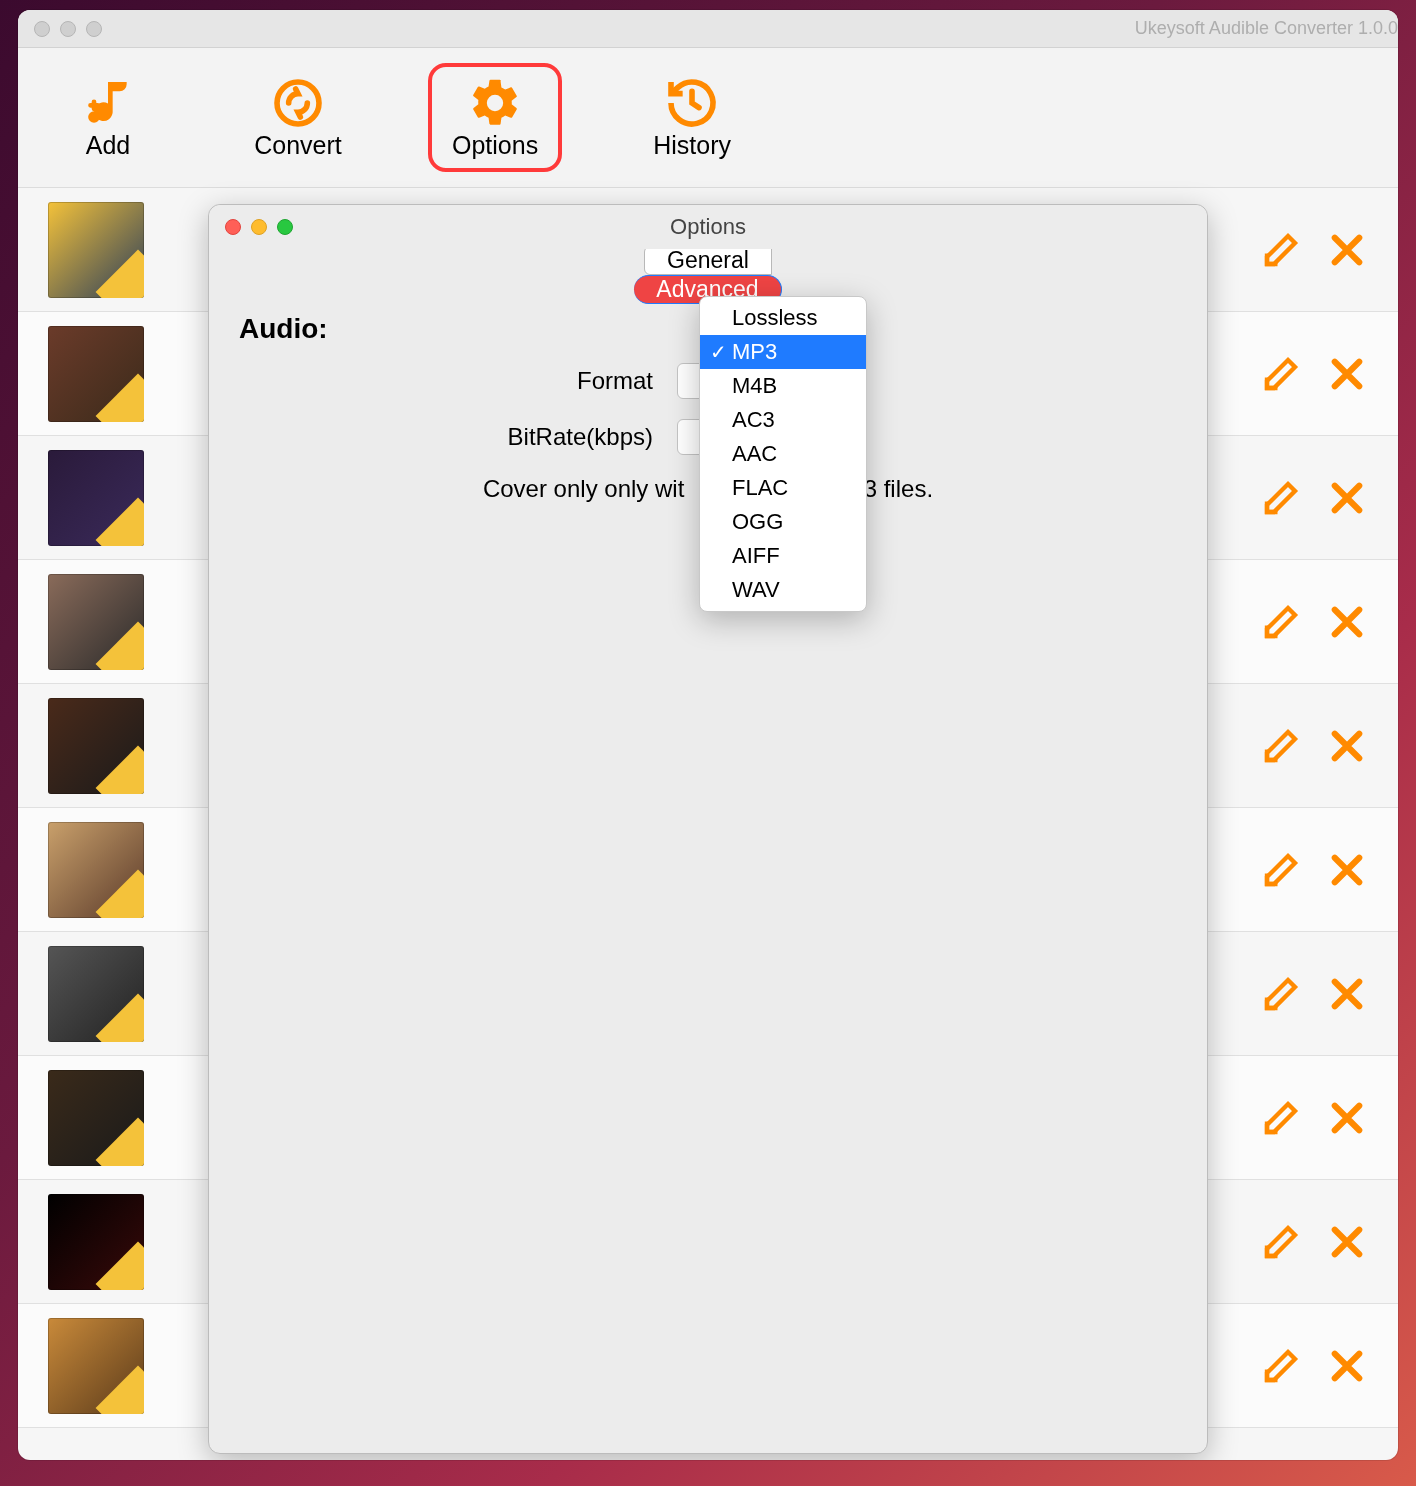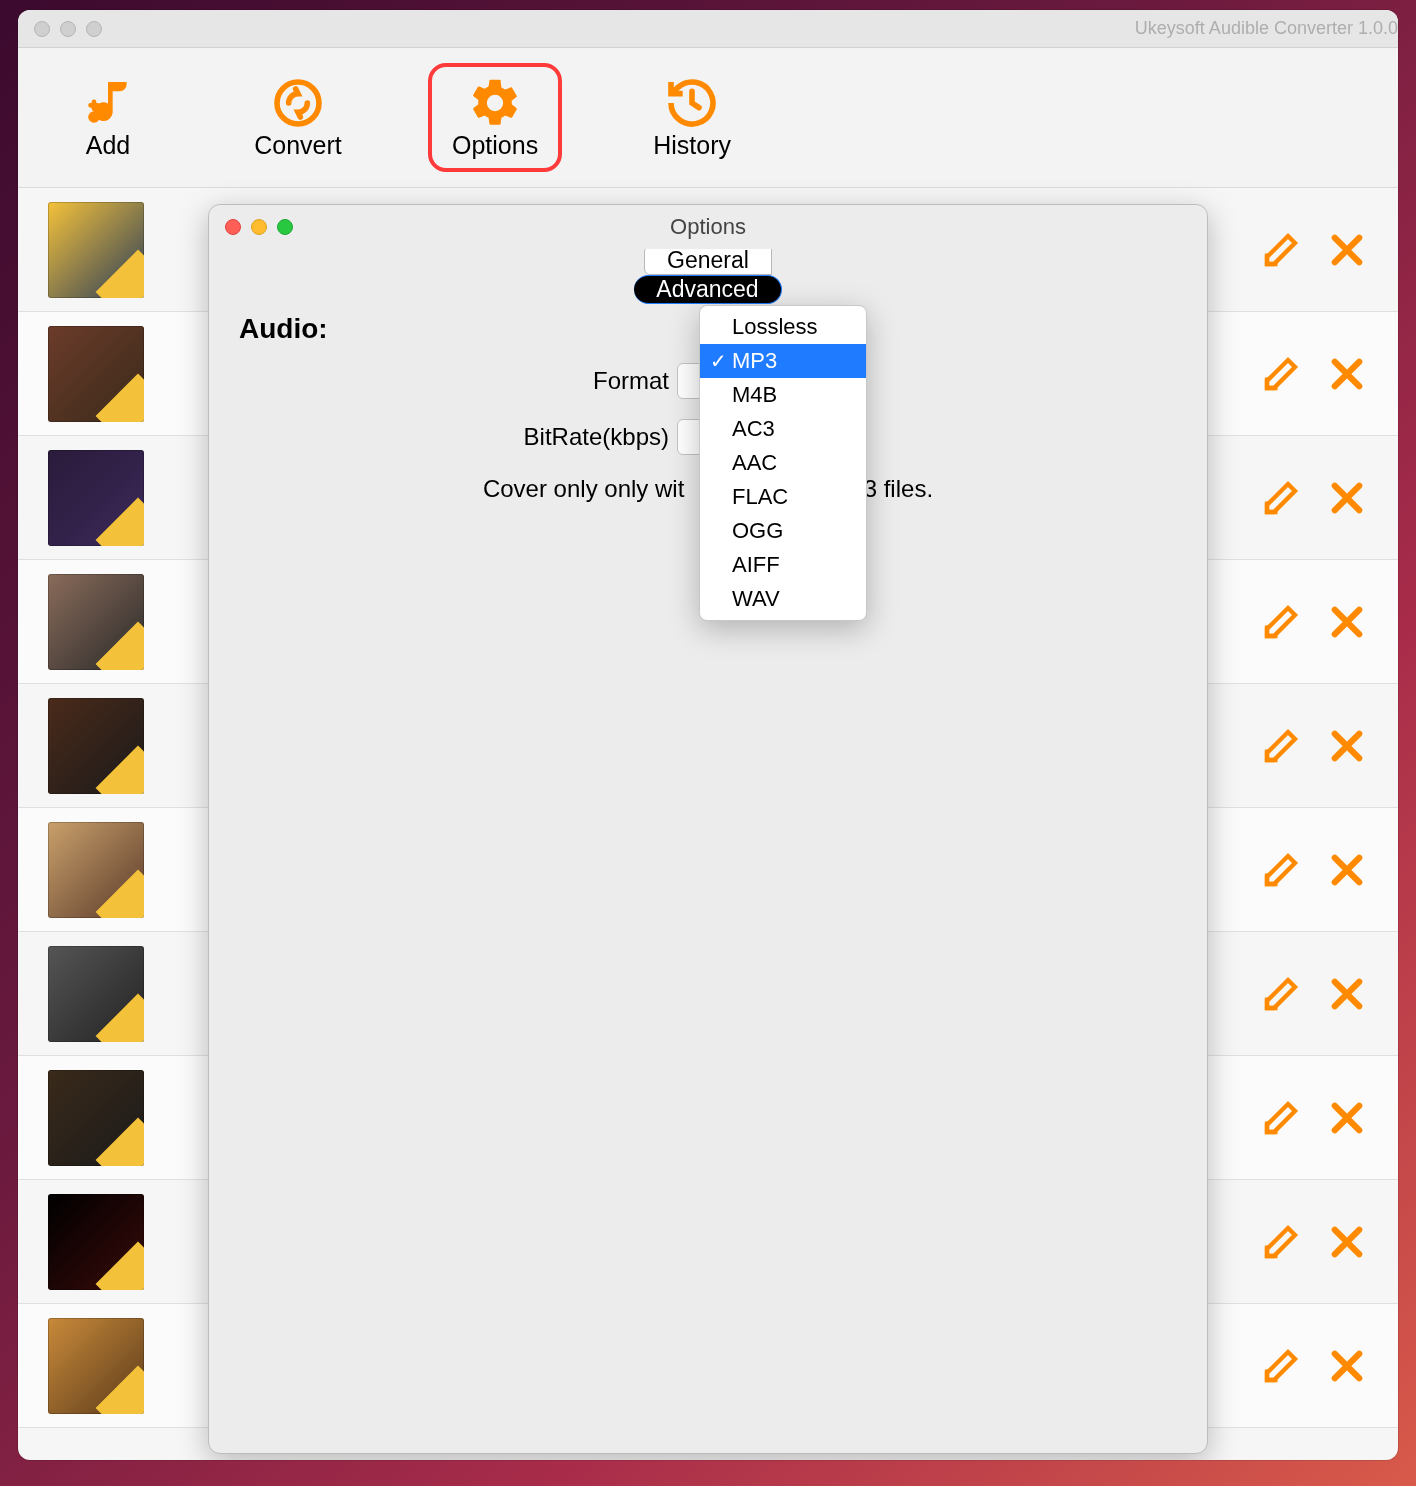--- a/index.html
+++ b/index.html
@@ -100,26 +100,26 @@
     padding-top:4px;
     flex-direction:column;
   }
   .tab {
     height:38px; padding: 0 22px; display:flex; align-items:center;
     font-size:23px; border:1px solid #b8b8b8; background:#fff; color:#000;
     cursor:pointer;
   }
   .tab:first-child{ border-radius:6px 0 0 6px; }
   .tab:last-child{ border-radius:0 6px 6px 0; border-left:none; }
-  .tab.active{ background:#000000; color:#fff; border-color:#1f7bff;border-radius:18px; }
+  .tab.active{ background:#ef4444; color:#fff; border-color:#1f7bff;border-radius:18px; }
   .opt-body{ padding: 10px 30px; }
   .audio-label{ font-size:28px; font-weight:600; color:#000; margin:6px 0 18px 0; }
   .form-row{
     display:flex; align-items:center; justify-content:flex-end;
-    gap:8px; margin-bottom:20px; padding-right:320px;
+    gap:24px; margin-bottom:20px; padding-right:320px;
   }
   .form-label{ font-size:24px; color:#000; text-align:right; }
   .select-shell{
     width:180px; height:36px; background:#fff; border:1px solid #c4c4c4;
     border-radius:6px; position:relative;
   }
   .select-caret{
     position:absolute; right:0; top:0; width:30px; height:34px;
     background:#2a7bff; border-radius:0 6px 6px 0;
     display:flex; flex-direction:column; align-items:center; justify-content:center; gap:3px;
@@ -128,21 +128,21 @@
     width:0; height:0; border-left:5px solid transparent; border-right:5px solid transparent;
   }
   .select-caret span:first-child{ border-bottom:5px solid #fff; }
   .select-caret span:last-child{ border-top:5px solid #fff; }
   .hint-text{
     text-align:center; font-size:24px; color:#000; margin-top:4px;
   }
   
   .dropdown {
     position:absolute;
-    top: 100px; left: 490px;
+    top: 91px; left: 490px;
     width: 168px;
     background:#fff;
     border:1px solid #c8c8c8;
     border-radius:8px;
     box-shadow: 0 8px 30px rgba(0,0,0,0.25);
     padding:4px 0;
     z-index: 10;
   }
   .dd-item{
     height:34px; display:flex; align-items:center; padding: 0 12px 0 32px;

